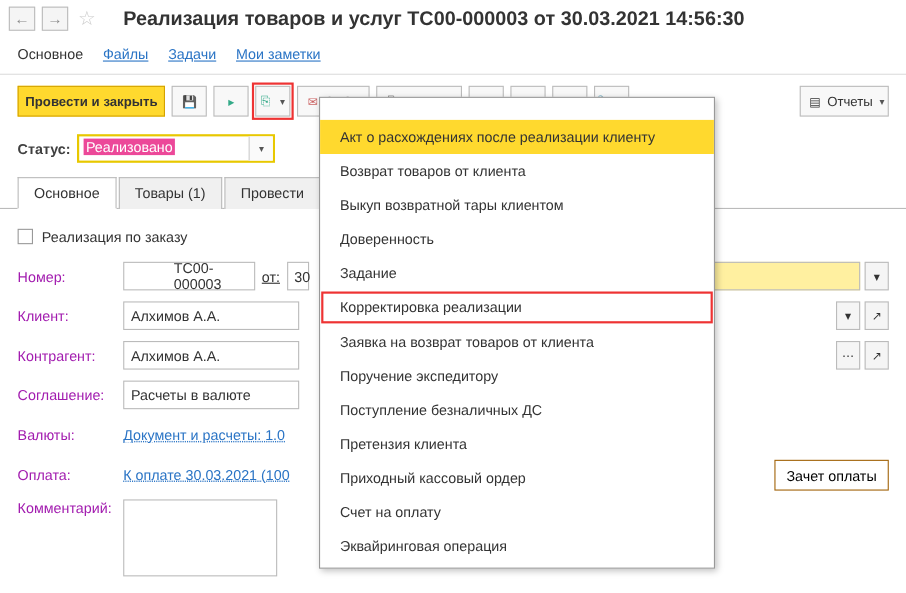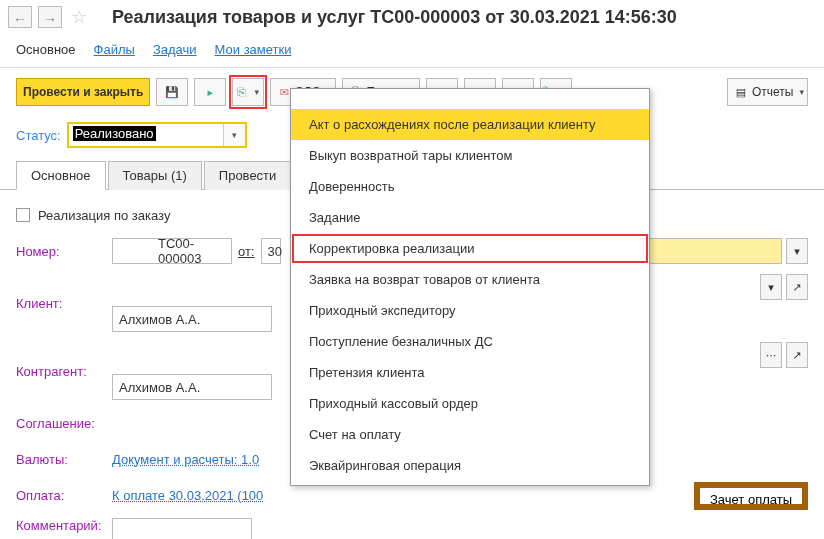--- a/index.html
+++ b/index.html
@@ -17,46 +17,46 @@
   .toolbar { display: flex; gap: 6px; padding: 10px 16px 12px; align-items: center; }
   .btn { height: 28px; border: 1px solid #bbb; background: #f8f8f8; display: flex; align-items: center; justify-content: center; padding: 0 6px; font-size: 12px; cursor: pointer; gap: 4px; }
   .btn.primary { background: #ffd92e; border-color: #d4a200; font-weight: bold; }
   .btn.icon-only { width: 32px; padding: 0; }
   .btn.with-dd { padding-right: 3px; }
   .btn .dd { font-size: 9px; color: #555; margin-left: 2px; }
   .hl-red { outline: 2px solid #e33; outline-offset: 1px; }
   .icon-sq { width: 14px; height: 14px; display: inline-flex; align-items: center; justify-content: center; font-size: 11px; }
   
   .status-row { display: flex; align-items: center; padding: 4px 16px 12px; gap: 6px; }
-  .status-label { color: #3b82f6; }
+  .status-label { color: #404040; font-weight: bold; }
   .status-field { display: flex; border: 2px solid #e8c800; height: 26px; width: 180px; }
-  .status-value-hl { background: #000000; color: #fff; padding: 0 2px; }
+  .status-value-hl { background: #ec4899; color: #fff; padding: 0 2px; }
   .status-dd { width: 22px; border-left: 1px solid #ccc; display: flex; align-items: center; justify-content: center; font-size: 9px; color: #555; background:#fafafa; }
   
   .tabs { display: flex; padding: 0 16px; border-bottom: 1px solid #bbb; }
   .tab { padding: 6px 14px; border: 1px solid #bbb; border-bottom: none; background: #f0f0f0; margin-right: 2px; cursor: pointer; font-size: 13px; position: relative; top: 1px; }
   .tab.active { background: #fff; border-bottom: 1px solid #fff; }
   
   .form { padding: 12px 16px; position: relative; }
   .form-row { display: flex; align-items: center; margin-bottom: 10px; min-height: 26px; }
   .form-row label { width: 96px; color: #a21caf; font-size: 13px; }
   .form-row .full-label { flex: 1; }
   .chk { width: 14px; height: 14px; border: 1px solid #999; margin-right: 8px; display: inline-block; }
   .input { height: 26px; border: 1px solid #bbb; background: #fff; padding: 0 6px; font-size: 13px; display: flex; align-items: center; }
   .input.w-num { width: 120px; padding-left: 45px; }
-  .input.w-wide { width: 160px; margin-top: 32px; }
+  .input.w-wide { width: 160px; }
   .ot-label { margin: 0 6px; text-decoration: underline; }
   .link { color: #2a74c5; text-decoration: underline dotted; cursor: pointer; }
   
   .rhs-field { position: absolute; right: 0; display:flex; gap:4px; align-items:center; }
   .rhs-field .input { background:#fff; }
   .rhs-field .fld-btn { width:22px; height:26px; border:1px solid #bbb; background:#f5f5f5; display:flex; align-items:center; justify-content:center; font-size:11px; cursor:pointer; }
   .rhs-yellow { background: #fff0a0 !important; }
   
-  .btn-offset { border:6px solid #a16207; background:#fff; padding:4px 10px; font-size:13px; cursor:pointer; height:28px; }
+  .btn-offset { border:1px solid #a16207; background:#fff; padding:4px 10px; font-size:13px; cursor:pointer; height:28px; }
   
   .dropdown-menu { position: absolute; top: 88px; left: 290px; width: 360px; background: #fff; border: 1px solid #999; box-shadow: 2px 2px 6px rgba(0,0,0,0.25); z-index: 100; padding: 4px 0; }
   .dropdown-menu .mi { padding: 8px 18px; font-size: 13px; cursor: pointer; white-space: nowrap; }
   .dropdown-menu .mi.sel { background: #ffd92e; margin-top: 16px; }
   .dropdown-menu .mi.hl { outline: 2px solid #e33; outline-offset: -3px; }
   
   .textarea { width: 140px; height: 70px; border: 1px solid #bbb; resize:none; }
 </style>
 </head>
 <body>
@@ -168,20 +168,21 @@
     <label>Контрагент:</label>
     <div class="input w-wide">Алхимов А.А.</div>
     <div class="rhs-field" style="top:0;">
       <div class="fld-btn">⋯</div>
       <div class="fld-btn">↗</div>
     </div>
   </div>
 
   <div class="form-row">
     <label>Соглашение:</label>
+    <div class="input w-wide">Расчеты в валюте</div>
   </div>
 
   <div class="form-row">
     <label>Валюты:</label>
     <span class="link">Документ и расчеты: 1.0</span>
   </div>
 
   <div class="form-row" style="position:relative;">
     <label>Оплата:</label>
     <span class="link">К оплате 30.03.2021 (100</span>
@@ -191,24 +192,25 @@
   </div>
 
   <div class="form-row" style="align-items:flex-start;">
     <label>Комментарий:</label>
     <textarea class="textarea" style=""></textarea>
   </div>
 </div>
 
 <div class="dropdown-menu">
   <div class="mi sel">Акт о расхождениях после реализации клиенту</div>
+  <div class="mi">Возврат товаров от клиента</div>
   <div class="mi">Выкуп возвратной тары клиентом</div>
   <div class="mi">Доверенность</div>
   <div class="mi">Задание</div>
   <div class="mi hl">Корректировка реализации</div>
   <div class="mi">Заявка на возврат товаров от клиента</div>
-  <div class="mi">Приходный экспедитору</div>
+  <div class="mi">Поручение экспедитору</div>
   <div class="mi">Поступление безналичных ДС</div>
   <div class="mi">Претензия клиента</div>
   <div class="mi">Приходный кассовый ордер</div>
   <div class="mi">Счет на оплату</div>
   <div class="mi">Эквайринговая операция</div>
 </div>
 
 </body></html>

